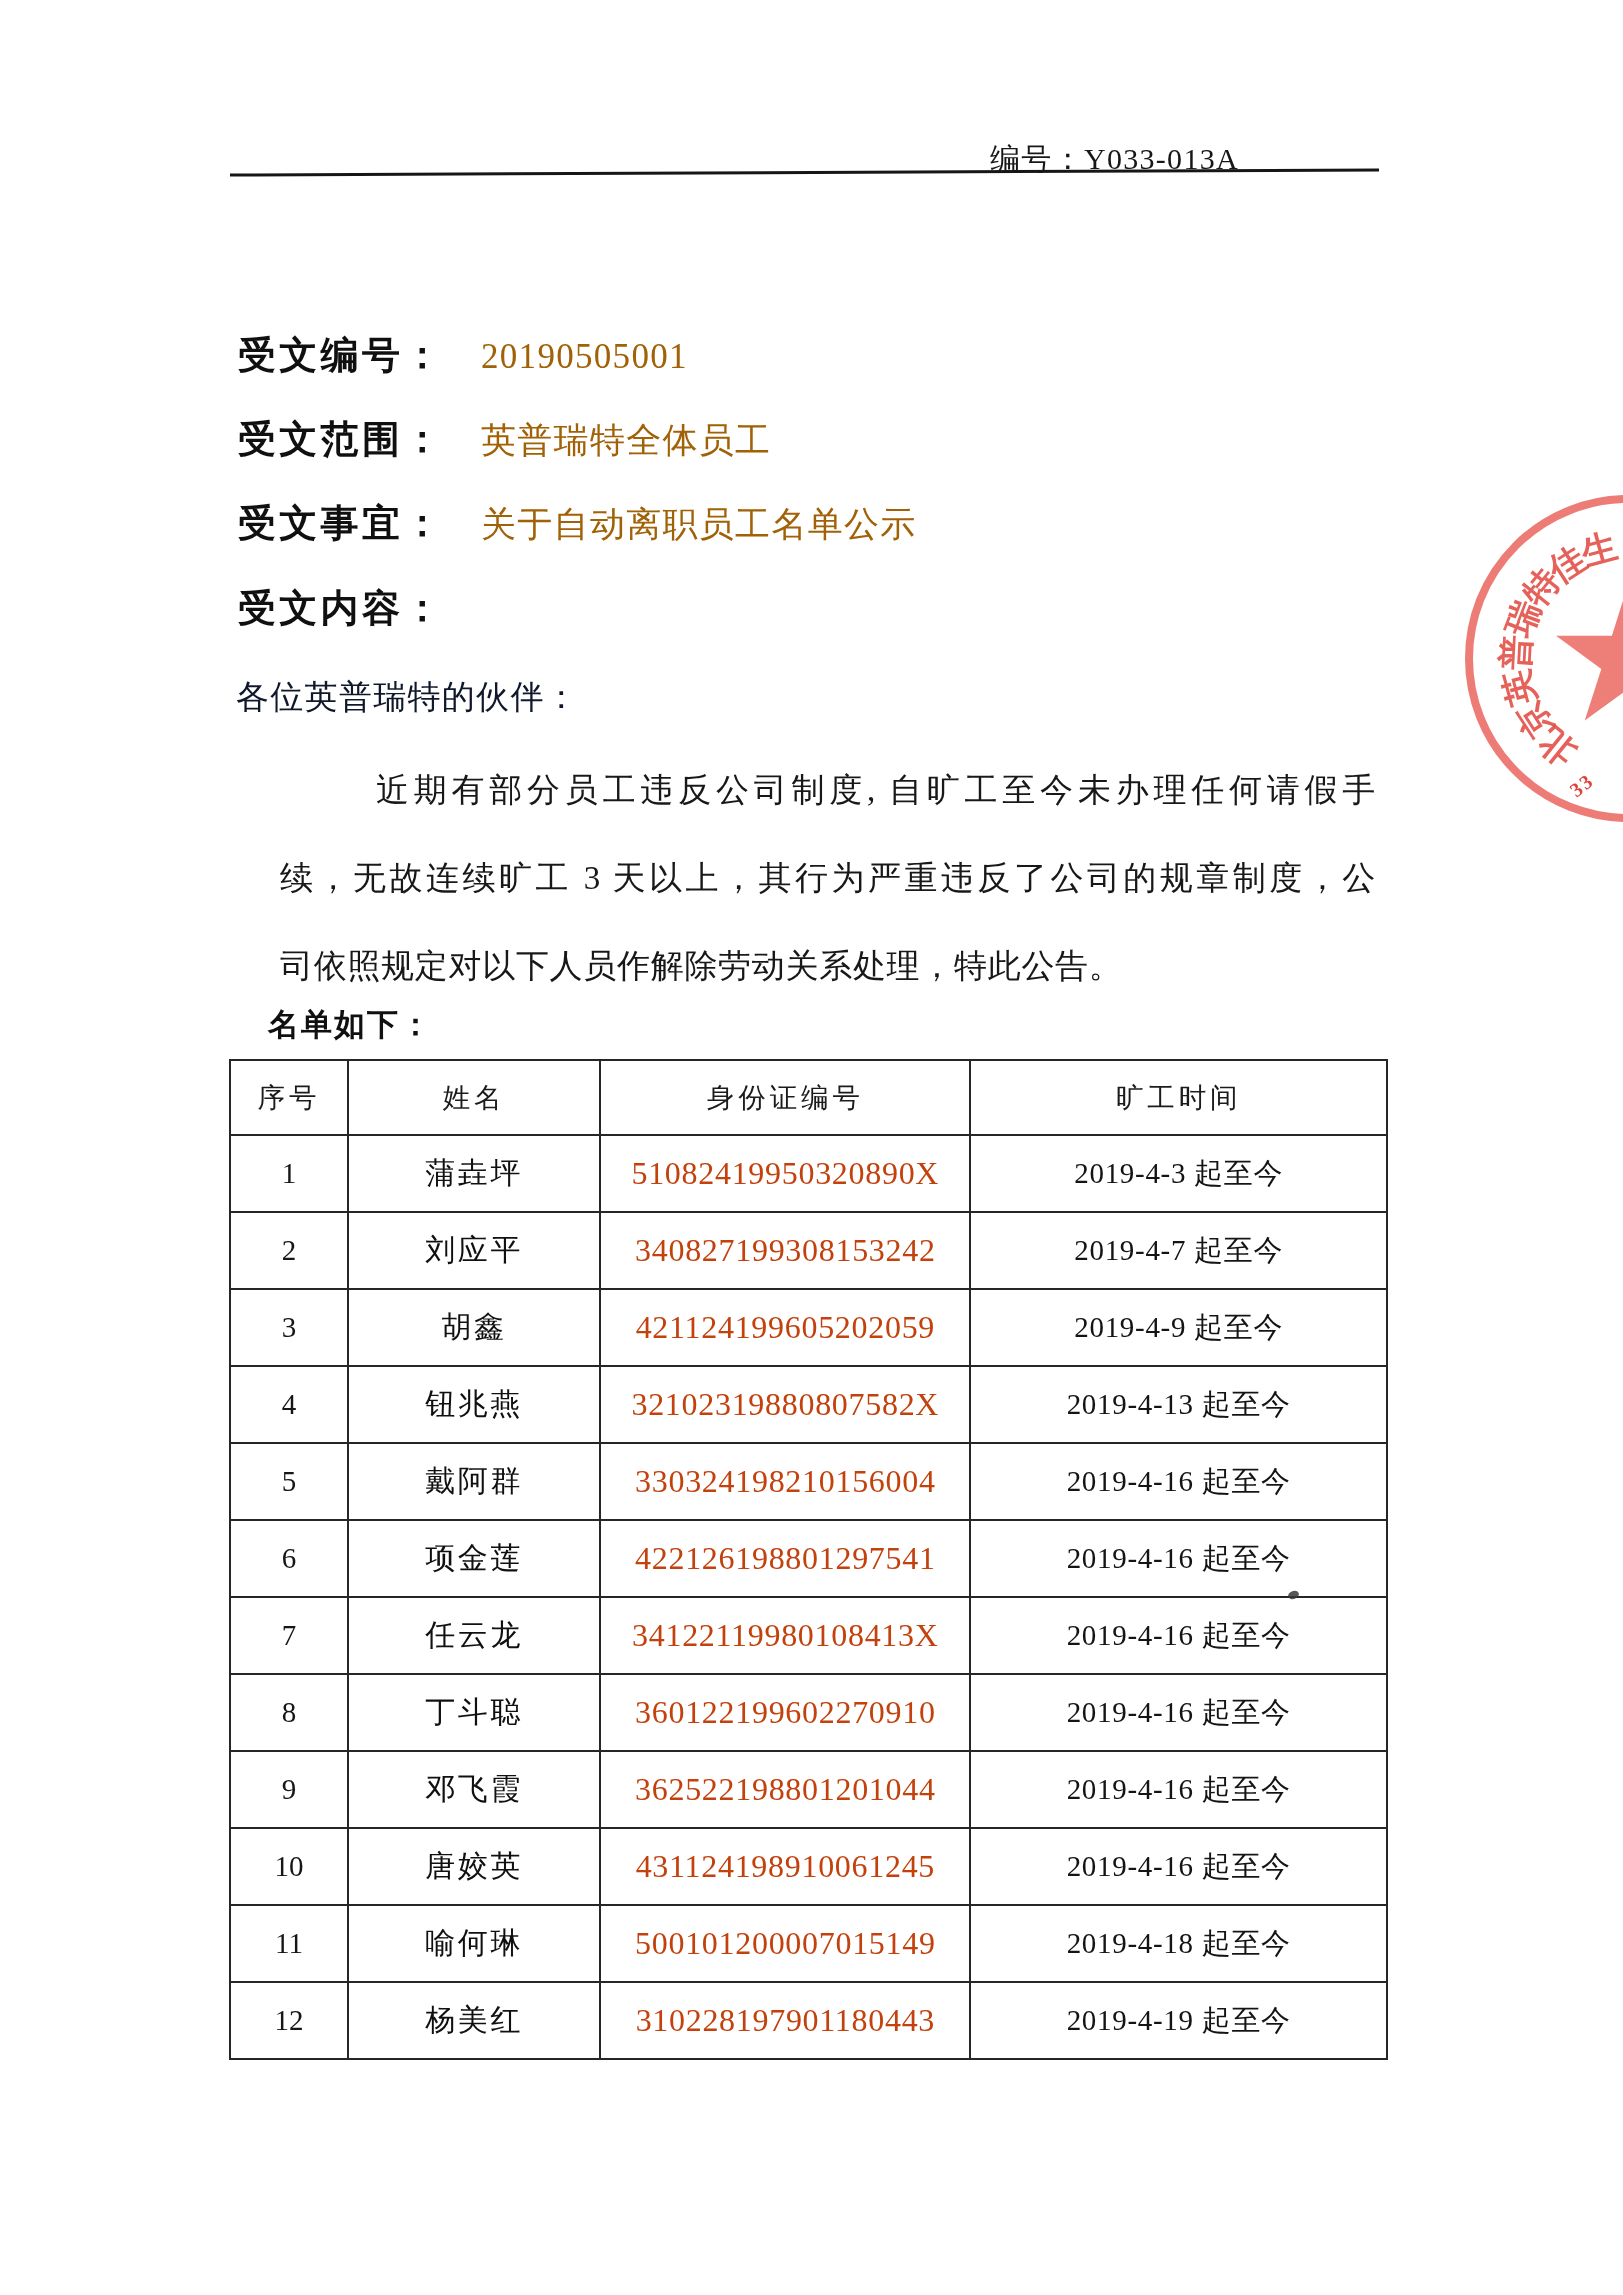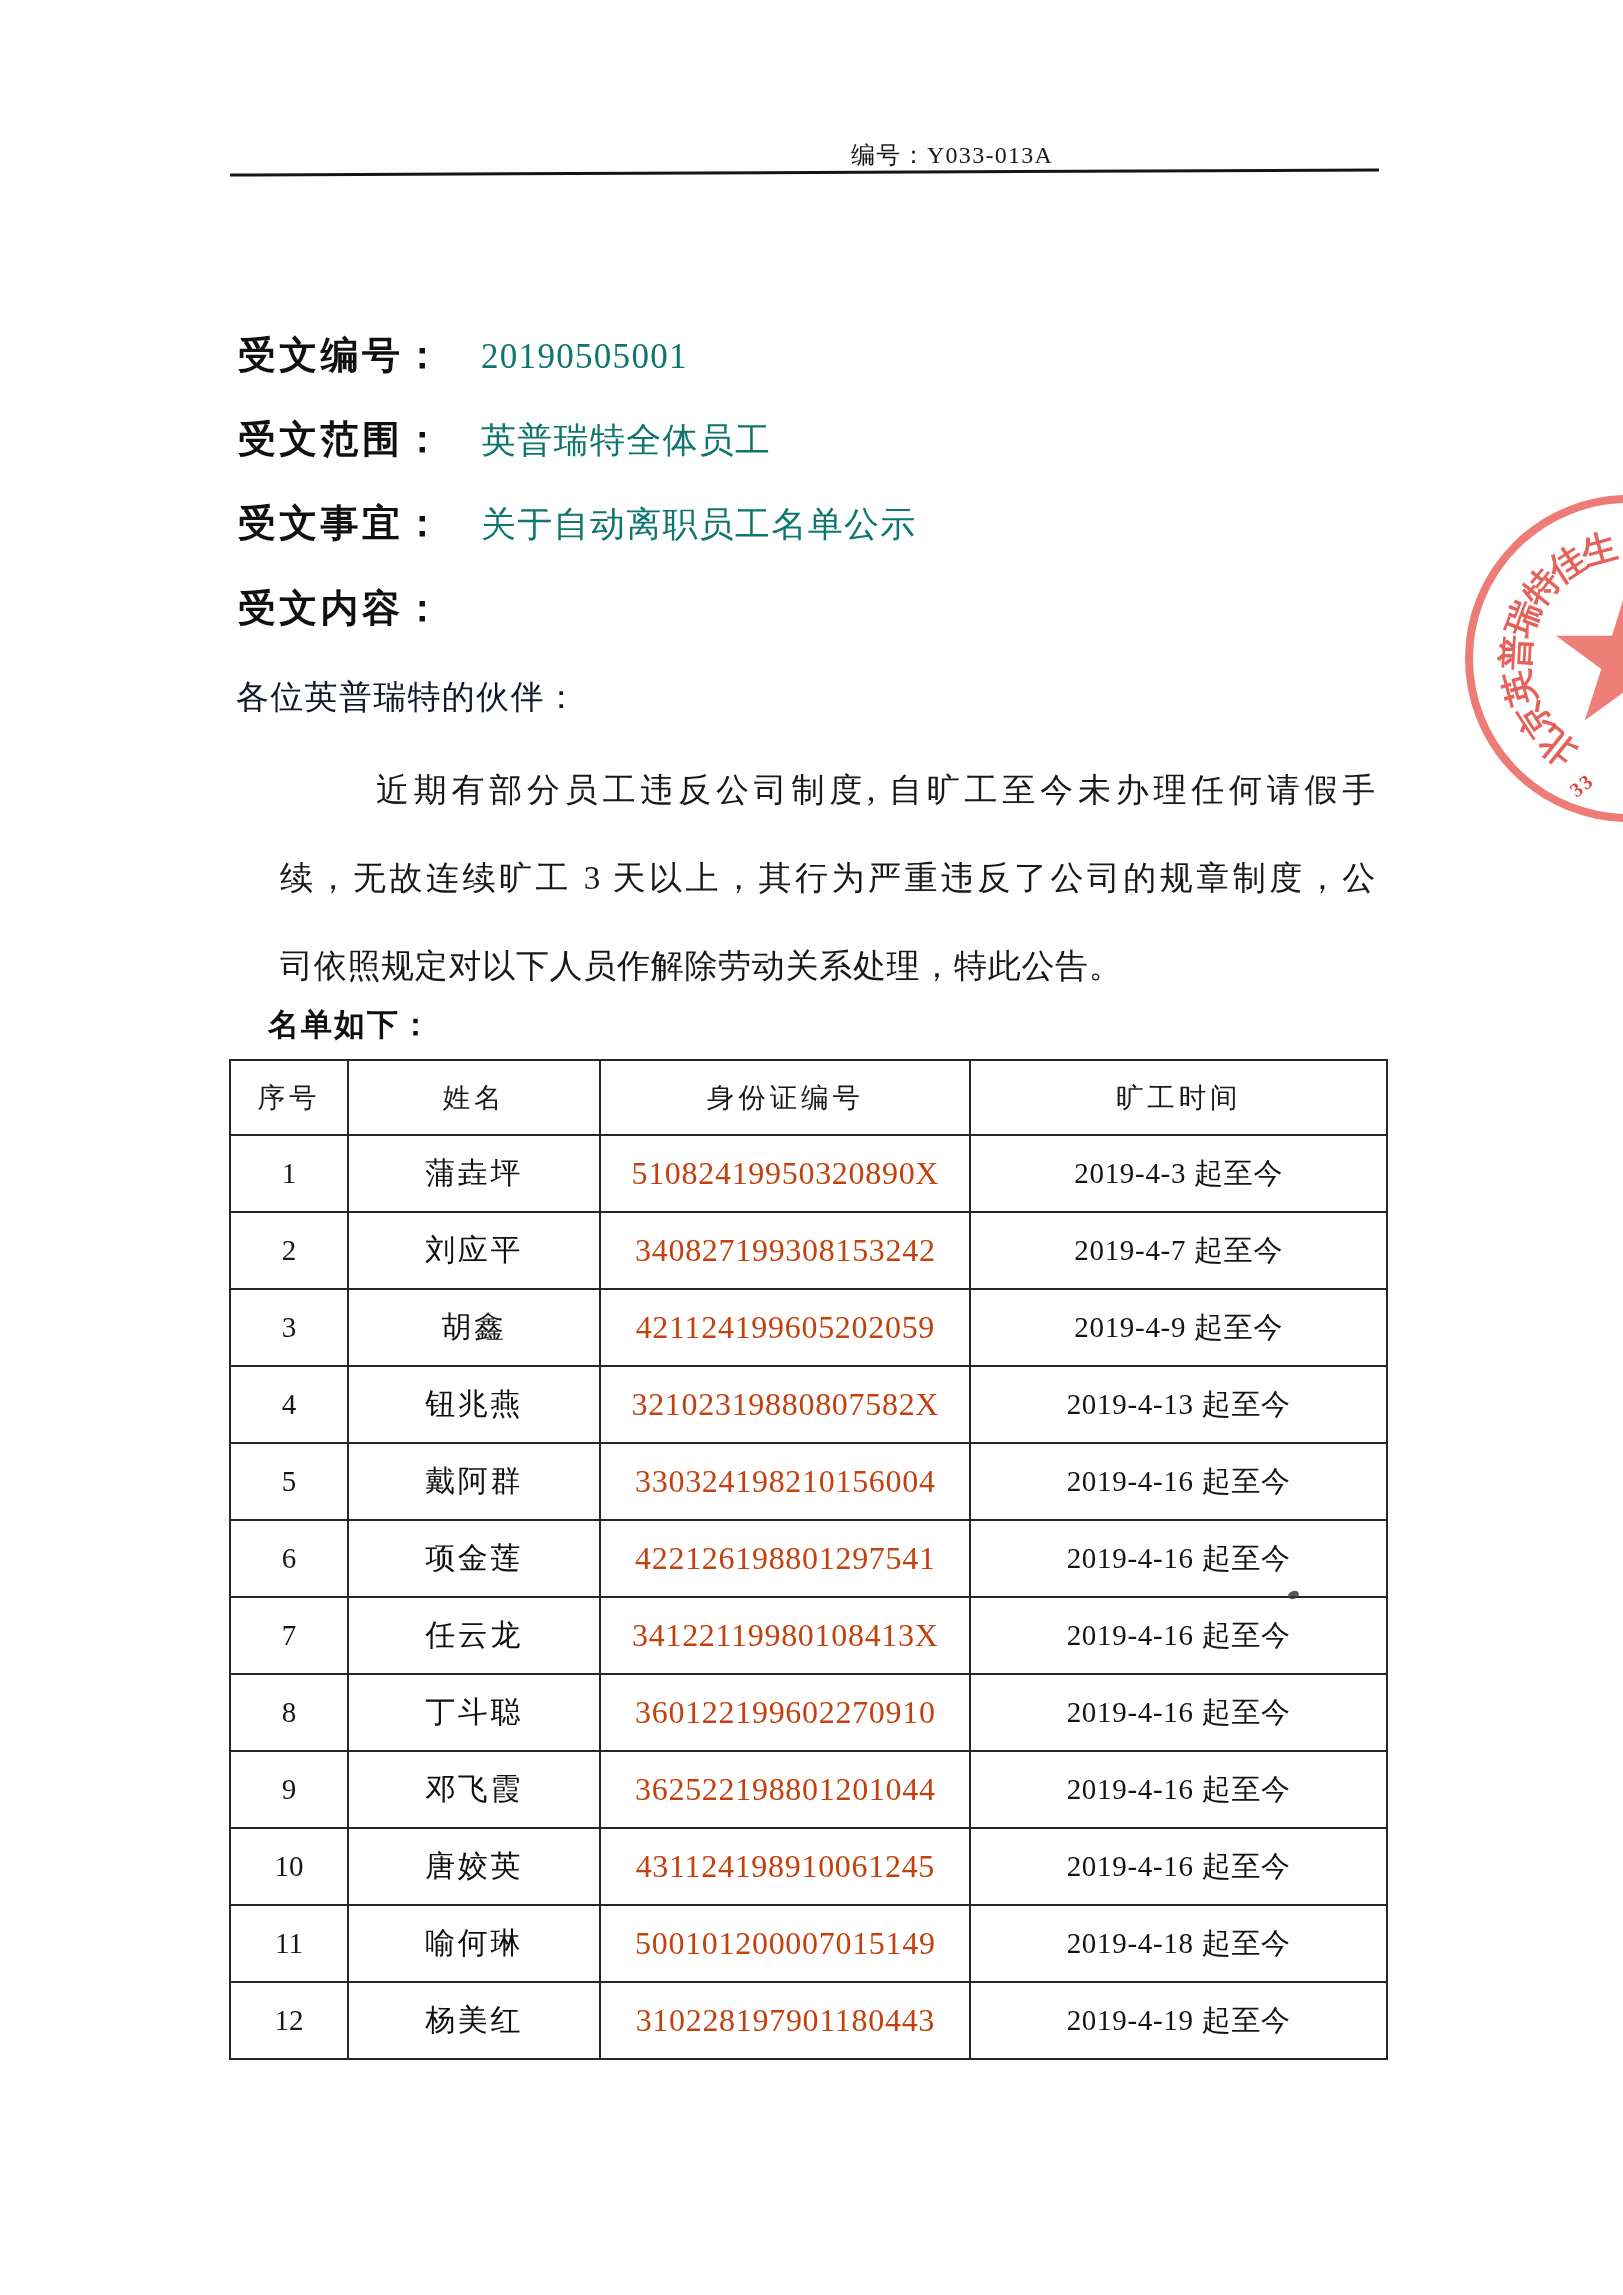--- a/index.html
+++ b/index.html
@@ -7,40 +7,40 @@
     position:relative;
     width:1623px;height:2295px;
     margin:0 auto;
     background:#ffffff;
     overflow:hidden;
     font-family:"Liberation Serif","DejaVu Serif",serif;
     color:#1c1c1c;
   }
   .doc-no{
     position:absolute;top:139px;left:851px;width:527px;
-    text-align:left;font-size:24px;letter-spacing:1.3px;color:#171717;
+    text-align:center;font-size:30px;letter-spacing:1.3px;color:#171717;
   }
   .head-rule{
     position:absolute;top:171px;left:230px;width:1149px;height:3.3px;
     background:#161616;transform:rotate(-0.25deg);
   }
   .title{
     position:absolute;top:234px;left:157px;width:1257px;height:73px;
     line-height:73px;text-align:center;
     font-size:60px;font-weight:700;letter-spacing:2.6px;color:#111;
   }
   .meta-row{
     position:absolute;left:238px;width:1152px;height:47px;line-height:47px;
     white-space:nowrap;
   }
   .meta-label{
     display:inline-block;width:243px;
     font-size:38px;font-weight:700;letter-spacing:3.3px;color:#101010;
   }
-  .meta-value{font-size:35px;letter-spacing:1.3px;color:#0f766e;}
+  .meta-value{font-size:35px;letter-spacing:1.3px;color:#a16207;}
   .m0{top:332px;} .m1{top:416px;} .m2{top:500px;} .m3{top:585px;}
   .salutation{
     position:absolute;top:674px;left:236px;height:46px;line-height:46px;
     font-size:33px;color:#0f172a;letter-spacing:1.3px;
   }
   .body-block{
     position:absolute;top:746px;left:236px;width:1140px;
     font-size:33px;color:#181818;
   }
   .body-line{height:88px;line-height:88px;letter-spacing:0.7px;white-space:nowrap;margin-left:44px;}

